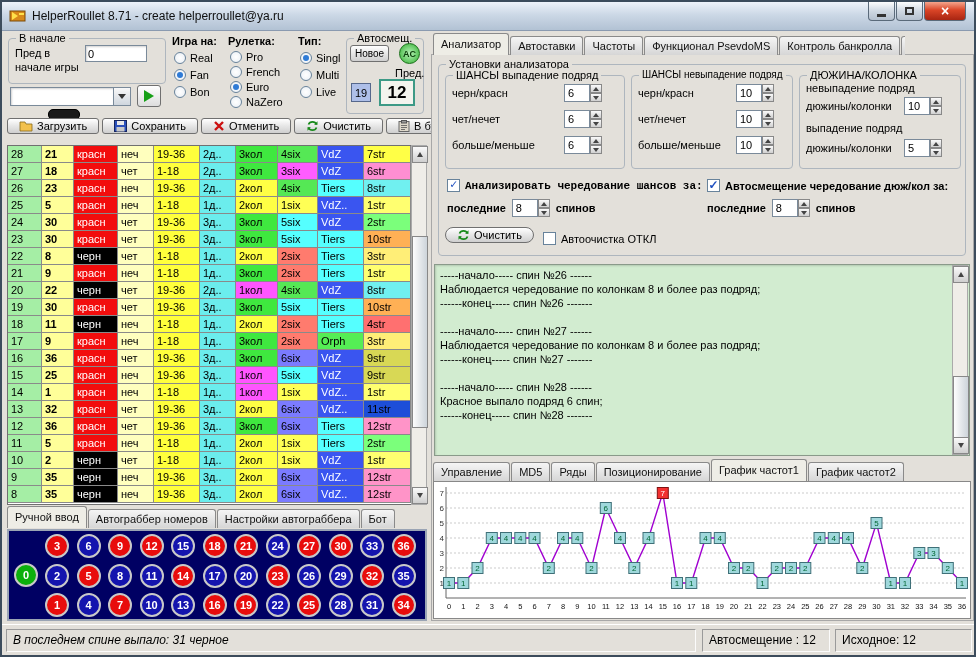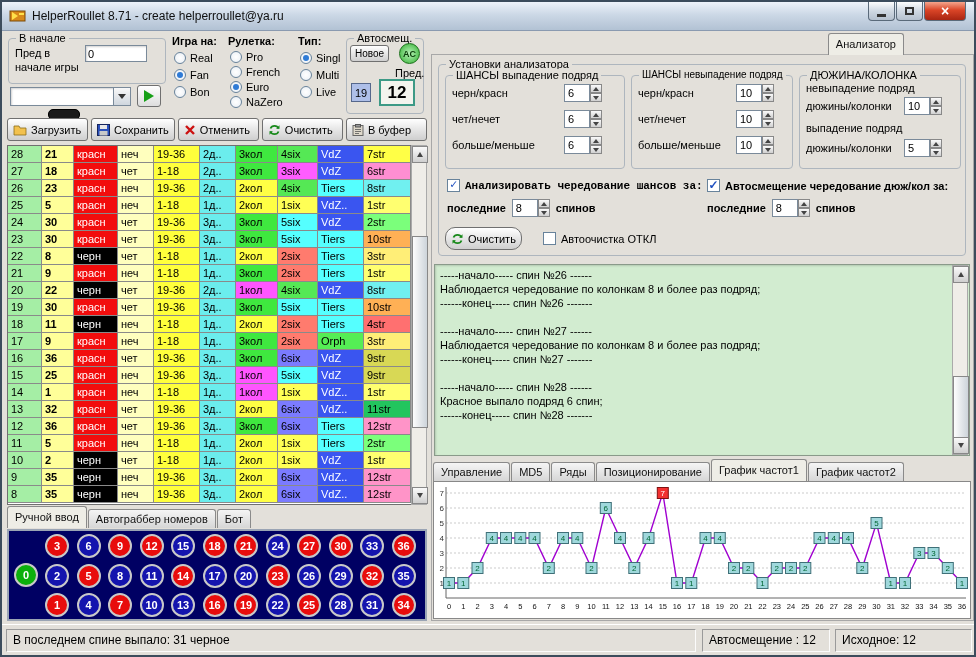--- a/index.html
+++ b/index.html
@@ -12,21 +12,21 @@
   .cap{width:27px;height:19px;margin-left:1px;border:1px solid #5a6a7a;border-top:none;border-radius:0 0 4px 4px;background:linear-gradient(#fdfdfd,#cfd8e2 50%,#b4c0ce);display:flex;align-items:center;justify-content:center;box-sizing:border-box;}
   .cap.close{width:42px;background:linear-gradient(#f5a58d,#da4527 45%,#a82512);color:#fff;font-size:14px;font-weight:bold;line-height:14px;}
   .glyph-min{width:9px;height:3px;background:#333;margin-top:8px;}
   .glyph-max{width:9px;height:8px;border:2px solid #333;box-sizing:border-box;}
   
   .gb{position:absolute;border:1px solid #aeb6be;border-radius:4px;box-sizing:border-box;}
   .gb-legend{position:absolute;top:-7px;left:7px;background:#e3e0da;padding:0 3px;font-size:11px;color:#000;white-space:nowrap;}
   .lbl{font-size:11px;color:#000;white-space:nowrap;}
   .b{font-weight:bold;}
   .tb{background:#fff;border:1px solid #7a8a9a;box-shadow:inset 1px 1px 2px rgba(0,0,0,.18);font-size:11px;box-sizing:border-box;font-family:"Liberation Sans",sans-serif;}
-  .btn{border:1px solid #707070;border-radius:3px;background:linear-gradient(#ffffff,#e6e6e6 50%,#cfcfcf);font-size:11px;display:inline-flex;align-items:center;gap:4px;padding:0 5px;height:23px;box-sizing:border-box;white-space:nowrap;}
+  .btn{border:1px solid #707070;border-radius:3px;background:linear-gradient(#ffffff,#e6e6e6 50%,#cfcfcf);font-size:11px;display:inline-flex;align-items:center;gap:4px;padding:0 11px;height:16px;box-sizing:border-box;white-space:nowrap;}
   .rad{width:12px;height:12px;border-radius:50%;border:1px solid #68839b;background:radial-gradient(#fff,#e8eef4);display:inline-block;box-sizing:border-box;}
   .rad.sel::after{content:'';display:block;width:6px;height:6px;border-radius:50%;background:#2f7bd6;margin:2px;}
   .radio-row{position:absolute;display:flex;align-items:center;gap:4px;}
   .cb{width:13px;height:13px;background:#fff;border:1px solid #68839b;display:inline-flex;align-items:center;justify-content:center;box-sizing:border-box;}
   .cb.checked::after{content:'\2713';color:#1e4fc0;font-size:12px;font-weight:bold;margin-top:-2px;}
   .spinner{display:inline-flex;align-items:stretch;height:18px;}
   .spin-val{width:26px;background:#fff;border:1px solid #7a8a9a;font-size:11px;line-height:16px;padding-left:3px;box-sizing:border-box;}
   .sa{width:12px;height:9px;border:1px solid #888;background:linear-gradient(#fafafa,#d0d0d0);display:flex;align-items:center;justify-content:center;box-sizing:border-box;}
   .sa::after{content:'';border-left:3px solid transparent;border-right:3px solid transparent;}
   .sa.up::after{border-bottom:4px solid #444;}
@@ -403,21 +403,21 @@
       <div class="trow">
         <div class="tcell" style="width: 34px; background: rgb(165, 238, 165);">13</div>
         <div class="tcell" style="width: 32px; background: rgb(255, 255, 153); font-weight: bold;">32</div>
         <div class="tcell" style="width: 44px; background: rgb(242, 13, 13); color: rgb(255, 255, 255);">красн</div>
         <div class="tcell" style="width: 36px; background: rgb(255, 255, 190);">чет</div>
         <div class="tcell" style="width: 46px; background: rgb(255, 255, 60);">19-36</div>
         <div class="tcell" style="width: 36px; background: rgb(107, 237, 237);">3д..</div>
         <div class="tcell" style="width: 42px; background: rgb(255, 255, 68);">2кол</div>
         <div class="tcell" style="width: 40px; background: rgb(123, 123, 255);">6six</div>
         <div class="tcell" style="width: 46px; background: rgb(58, 85, 240); color: rgb(255, 255, 255);">VdZ..</div>
-        <div class="tcell" style="width: 47px; background: #22c55e;">11str</div>
+        <div class="tcell" style="width: 47px; background: #1d4ed8;">11str</div>
       </div>
       <div class="trow">
         <div class="tcell" style="width: 34px; background: rgb(165, 238, 165);">12</div>
         <div class="tcell" style="width: 32px; background: rgb(255, 255, 153); font-weight: bold;">36</div>
         <div class="tcell" style="width: 44px; background: rgb(242, 13, 13); color: rgb(255, 255, 255);">красн</div>
         <div class="tcell" style="width: 36px; background: rgb(255, 255, 190);">чет</div>
         <div class="tcell" style="width: 46px; background: rgb(255, 255, 60);">19-36</div>
         <div class="tcell" style="width: 36px; background: rgb(107, 237, 237);">3д..</div>
         <div class="tcell" style="width: 42px; background: rgb(63, 232, 63);">3кол</div>
         <div class="tcell" style="width: 40px; background: rgb(123, 123, 255);">6six</div>
@@ -475,20 +475,21 @@
     </div>
   <div class="vscroll" style="left:409px;top:143px;height:360px;">
     <div class="sb-btn up" style="top:0;"></div>
     <div class="sb-thumb" style="top:90px;height:190px;"></div>
     <div class="sb-btn dn" style="bottom:0;"></div>
   </div>
 
   <div class="tabrow" id="left-tabs" style="left:5px;top:504px;width:420px;height:22px;">
       <div class="tab sel">Ручной ввод</div>
       <div class="tab">Автограббер номеров</div>
+      <div class="tab">Настройки автограббера</div>
       <div class="tab">Бот</div>
     </div>
 
   <div class="board" id="board">
       <div class="bnum zero" style="left: 5px; top: 32px;">0</div>
       <div class="bnum red" style="left: 36px; top: 3px;">3</div>
       <div class="bnum blk" style="left: 67.5px; top: 3px;">6</div>
       <div class="bnum red" style="left: 99px; top: 3px;">9</div>
       <div class="bnum red" style="left: 130.5px; top: 3px;">12</div>
       <div class="bnum blk" style="left: 162px; top: 3px;">15</div>
@@ -519,21 +520,21 @@
       <div class="bnum red" style="left: 193.5px; top: 62px;">16</div>
       <div class="bnum red" style="left: 225px; top: 62px;">19</div>
       <div class="bnum blk" style="left: 256.5px; top: 62px;">22</div>
       <div class="bnum red" style="left: 288px; top: 62px;">25</div>
       <div class="bnum blk" style="left: 319.5px; top: 62px;">28</div>
       <div class="bnum blk" style="left: 351px; top: 62px;">31</div>
       <div class="bnum red" style="left: 382.5px; top: 62px;">34</div>
     </div>
 
   <div class="page"></div>
-  <div class="tabrow" id="right-tabs-top" style="left:431px;top:31px;width:472px;height:22px;flex-direction:column;">
+  <div class="tabrow" id="right-tabs-top" style="left:431px;top:31px;width:472px;height:22px;">
       <div class="tab sel">Анализатор</div>
       <div class="tab">Автоставки</div>
       <div class="tab">Частоты</div>
       <div class="tab">Функционал PsevdoMS</div>
       <div class="tab">Контроль банкролла</div>
       <div class="tab">Колесо ру</div>
     </div>
 
   <div class="gb" style="left:436px;top:62px;width:528px;height:192px;">
     <span class="gb-legend">Установки анализатора</span>
@@ -817,18 +818,18 @@
         <text x="456.8" y="127" font-size="7.5" text-anchor="middle" fill="#111" font-family="Liberation Sans, sans-serif">31</text>
         <text x="471" y="127" font-size="7.5" text-anchor="middle" fill="#111" font-family="Liberation Sans, sans-serif">32</text>
         <text x="485.3" y="127" font-size="7.5" text-anchor="middle" fill="#111" font-family="Liberation Sans, sans-serif">33</text>
         <text x="499.5" y="127" font-size="7.5" text-anchor="middle" fill="#111" font-family="Liberation Sans, sans-serif">34</text>
         <text x="513.8" y="127" font-size="7.5" text-anchor="middle" fill="#111" font-family="Liberation Sans, sans-serif">35</text>
         <text x="528" y="127" font-size="7.5" text-anchor="middle" fill="#111" font-family="Liberation Sans, sans-serif">36</text>
       </svg>
   </div>
 
   <div class="statusbar">
-    <div class="seg" style="left:4px;width:690px;">В последнем спине выпало: 31 черное</div>
+    <div class="seg" style="left:4px;width:690px;font-style:italic;">В последнем спине выпало: 31 черное</div>
     <div class="seg" style="left:700px;width:128px;">Автосмещение : 12</div>
     <div class="seg" style="left:833px;width:137px;">Исходное: 12</div>
   </div>
 
 </div>
 
 </body></html>

